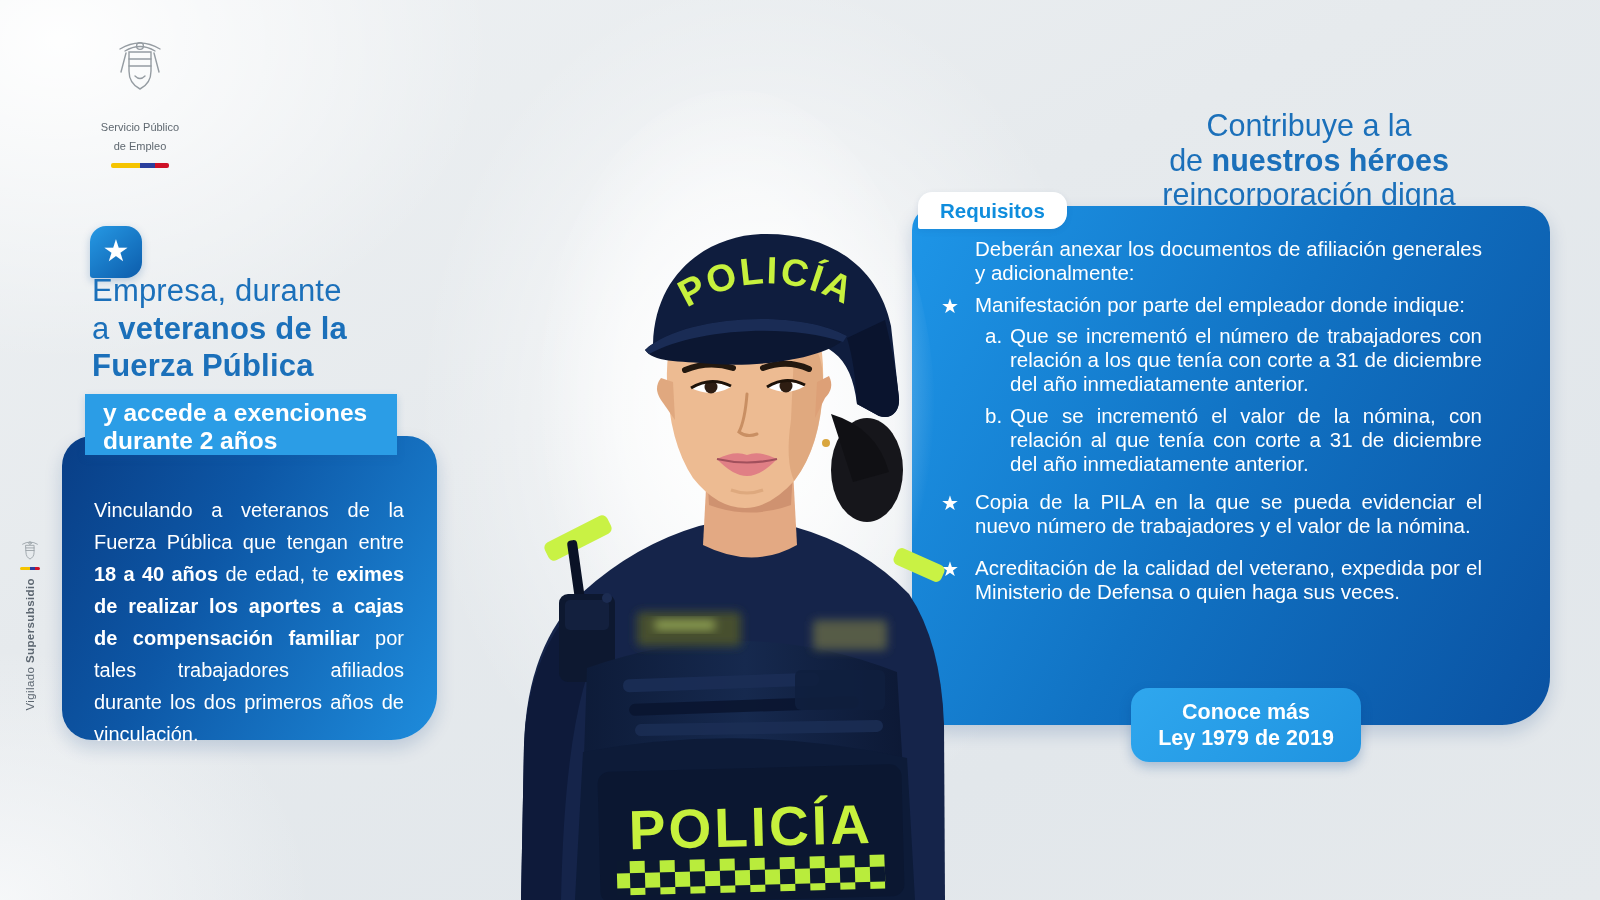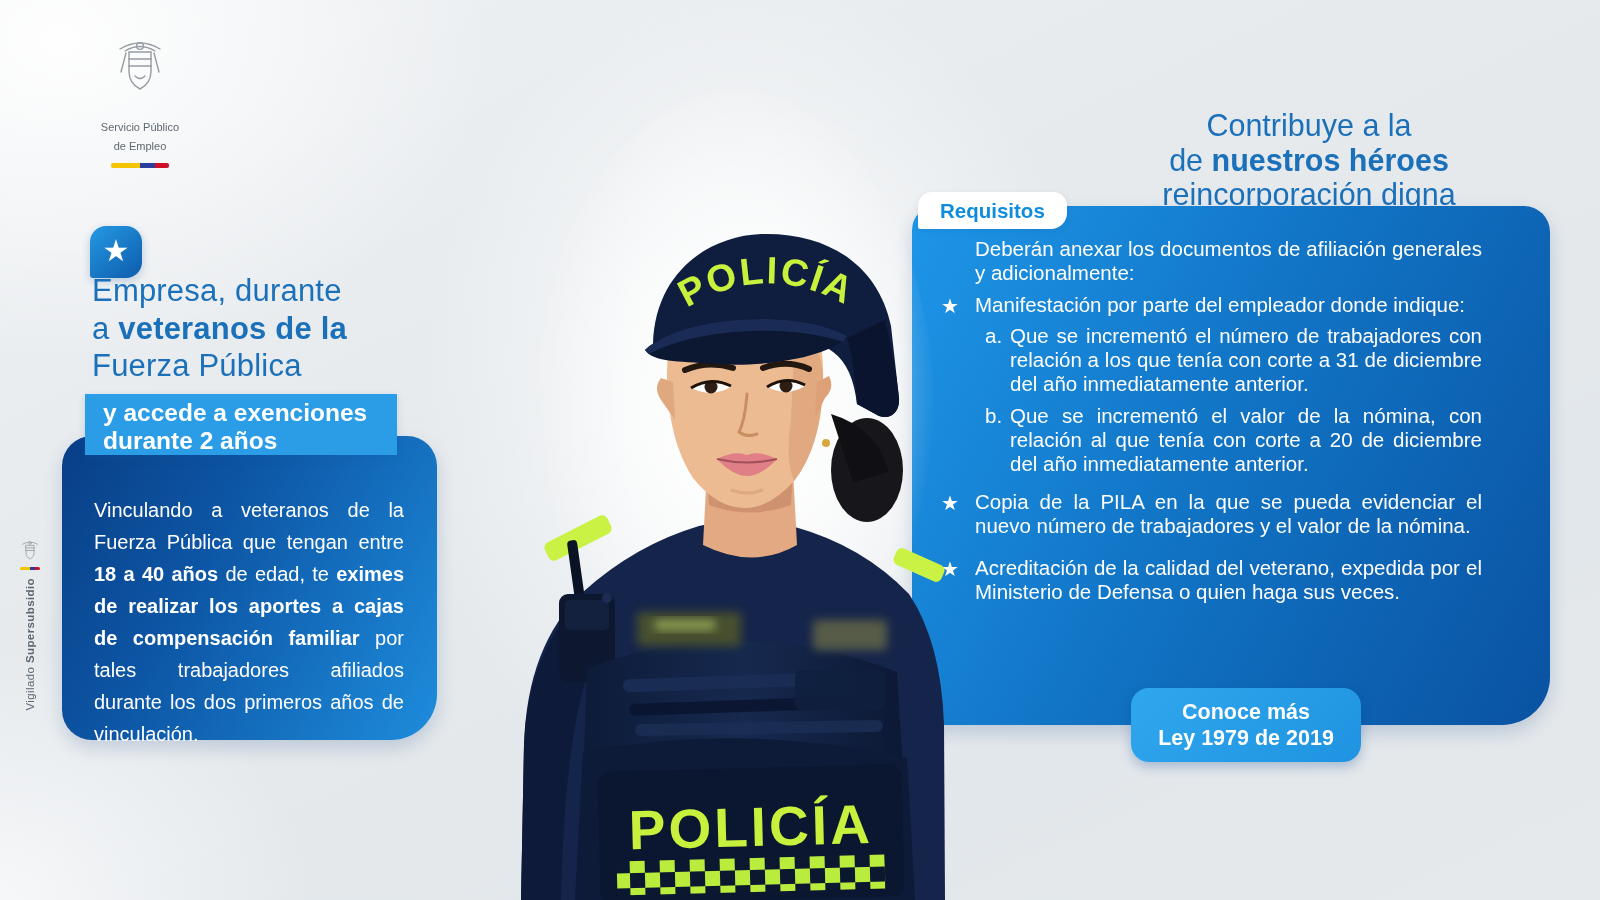--- a/index.html
+++ b/index.html
@@ -154,21 +154,21 @@
     <span class="vtext"><span>Vigilado </span><b>Supersubsidio</b></span>
   </div>
 
   <div class="abs star-badge">
     <span class="glyph">★</span>
   </div>
 
   <div class="abs left-title">
     <div><span>Empresa, durante</span></div>
     <div><span>a </span><span style="font-weight: 700;">veteranos de la</span></div>
-    <div><span style="font-weight: 400;">Fuerza Pública</span></div>
+    <div><span style="font-weight: 700;">Fuerza Pública</span></div>
   </div>
 
   <div class="abs banner">
     <div>y accede a exenciones</div>
     <div>durante 2 años</div>
   </div>
 
   <div class="abs benefit-card">
     <div class="benefit-text"><span>Vinculando a veteranos de la Fuerza Pública que tengan entre </span><span style="font-weight: 700;">18 a 40 años</span><span> de edad, te </span><span style="font-weight: 700;">eximes de realizar los aportes a cajas de compensación familiar</span><span> por tales trabajadores afiliados durante los dos primeros años de vinculación.</span></div>
   </div>
@@ -289,21 +289,21 @@
         <span class="req-text">Manifestación por parte del empleador donde indique:</span>
       </div>
 
       <div class="sub-item mb8">
         <span class="sub-label">a.</span>
         <span class="sub-text">Que se incrementó el número de trabajadores con relación a los que tenía con corte a 31 de diciembre del año inmediatamente anterior.</span>
       </div>
 
       <div class="sub-item mb14">
         <span class="sub-label">b.</span>
-        <span class="sub-text">Que se incrementó el valor de la nómina, con relación al que tenía con corte a 20 de diciembre del año inmediatamente anterior.</span>
+        <span class="sub-text">Que se incrementó el valor de la nómina, con relación al que tenía con corte a 31 de diciembre del año inmediatamente anterior.</span>
       </div>
 
       <div class="req-item mb18">
         <span class="star-col">★</span>
         <span class="req-text">Copia de la PILA en la que se pueda evidenciar el nuevo número de trabajadores y el valor de la nómina.</span>
       </div>
 
       <div class="req-item">
         <span class="star-col">★</span>
         <span class="req-text">Acreditación de la calidad del veterano, expedida por el Ministerio de Defensa o quien haga sus veces.</span>

